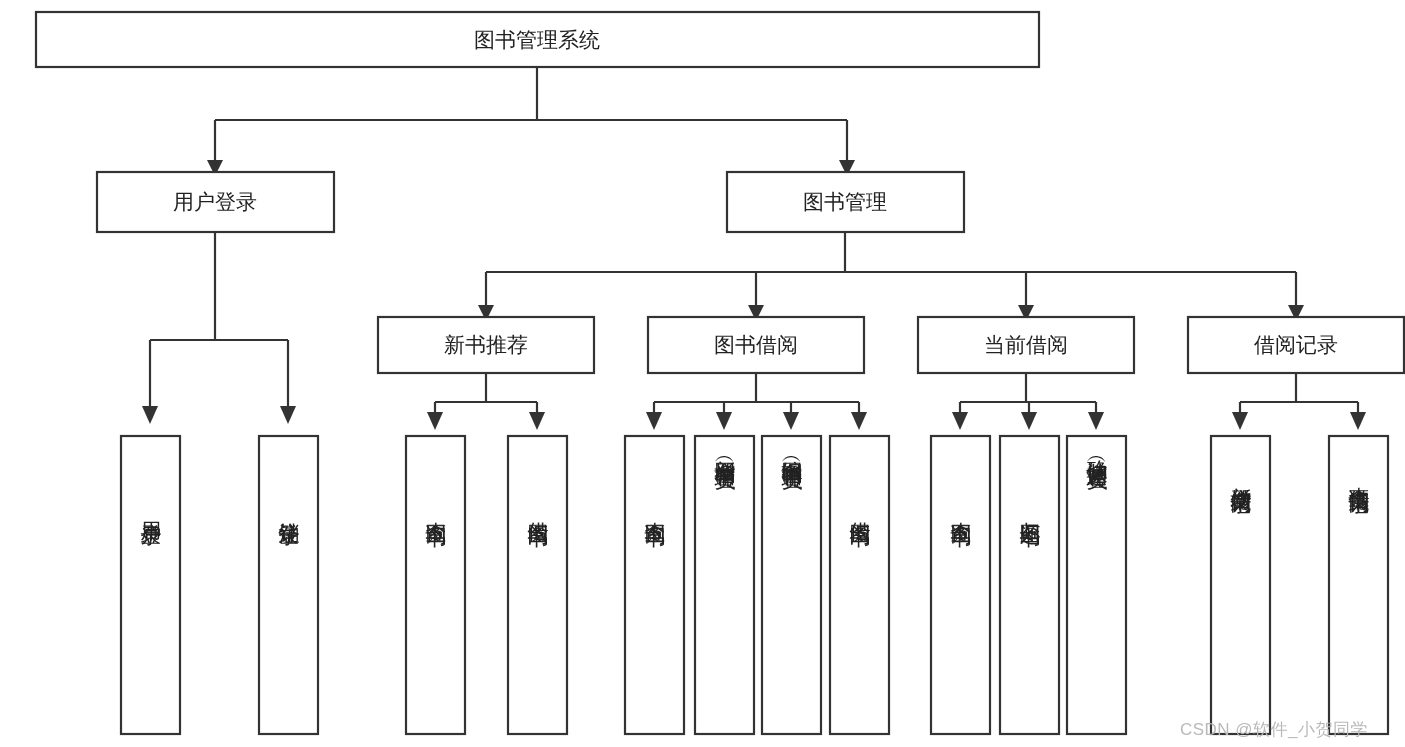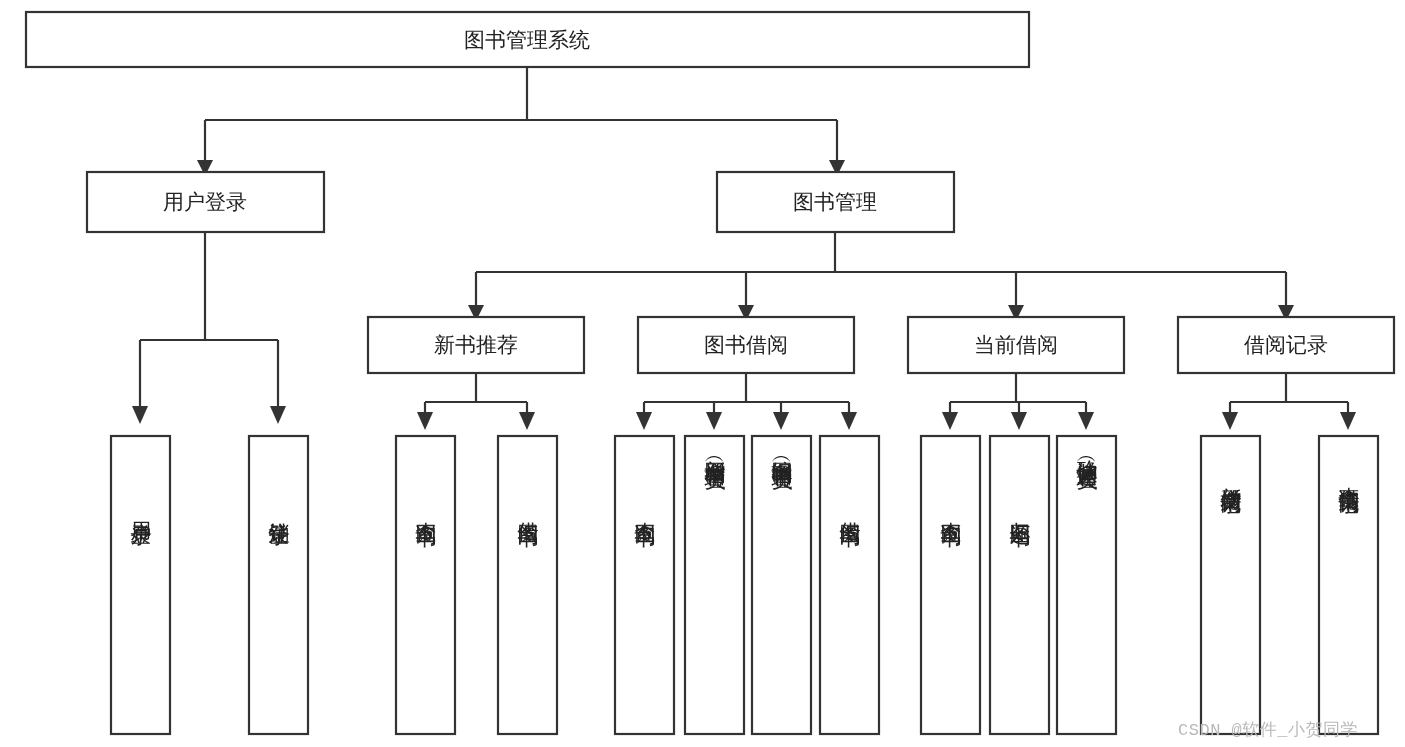--- a/index.html
+++ b/index.html
@@ -9,21 +9,21 @@
   }
   body {
     width: 1405px;
     height: 747px;
     font-family: "Liberation Sans", "DejaVu Sans", sans-serif;
     position: relative;
     overflow: hidden;
   }
   #diagram-root {
     position: absolute;
-    left: 6px; top: 0;
+    left: 16px; top: 0;
     width: 1360px;
     height: 747px;
   }
   .node-box {
     fill: #ffffff;
     stroke: #333333;
     stroke-width: 2.2;
   }
   .conn {
     stroke: #333333;
@@ -55,21 +55,21 @@
     font-size: 21px;
     line-height: 1.18;
     color: #222222;
     letter-spacing: 1.5px;
     white-space: nowrap;
   }
   .watermark {
     position: absolute;
     right: 8px;
     bottom: 6px;
-    font-family: Liberation Mono, monospace;
+    font-family: Liberation Sans, sans-serif;
     font-size: 17px;
     color: #b9b9b9;
     letter-spacing: 0.5px;
     white-space: nowrap;
   }
 </style>
 </head>
 <body>
 
 <div id="diagram-root">

